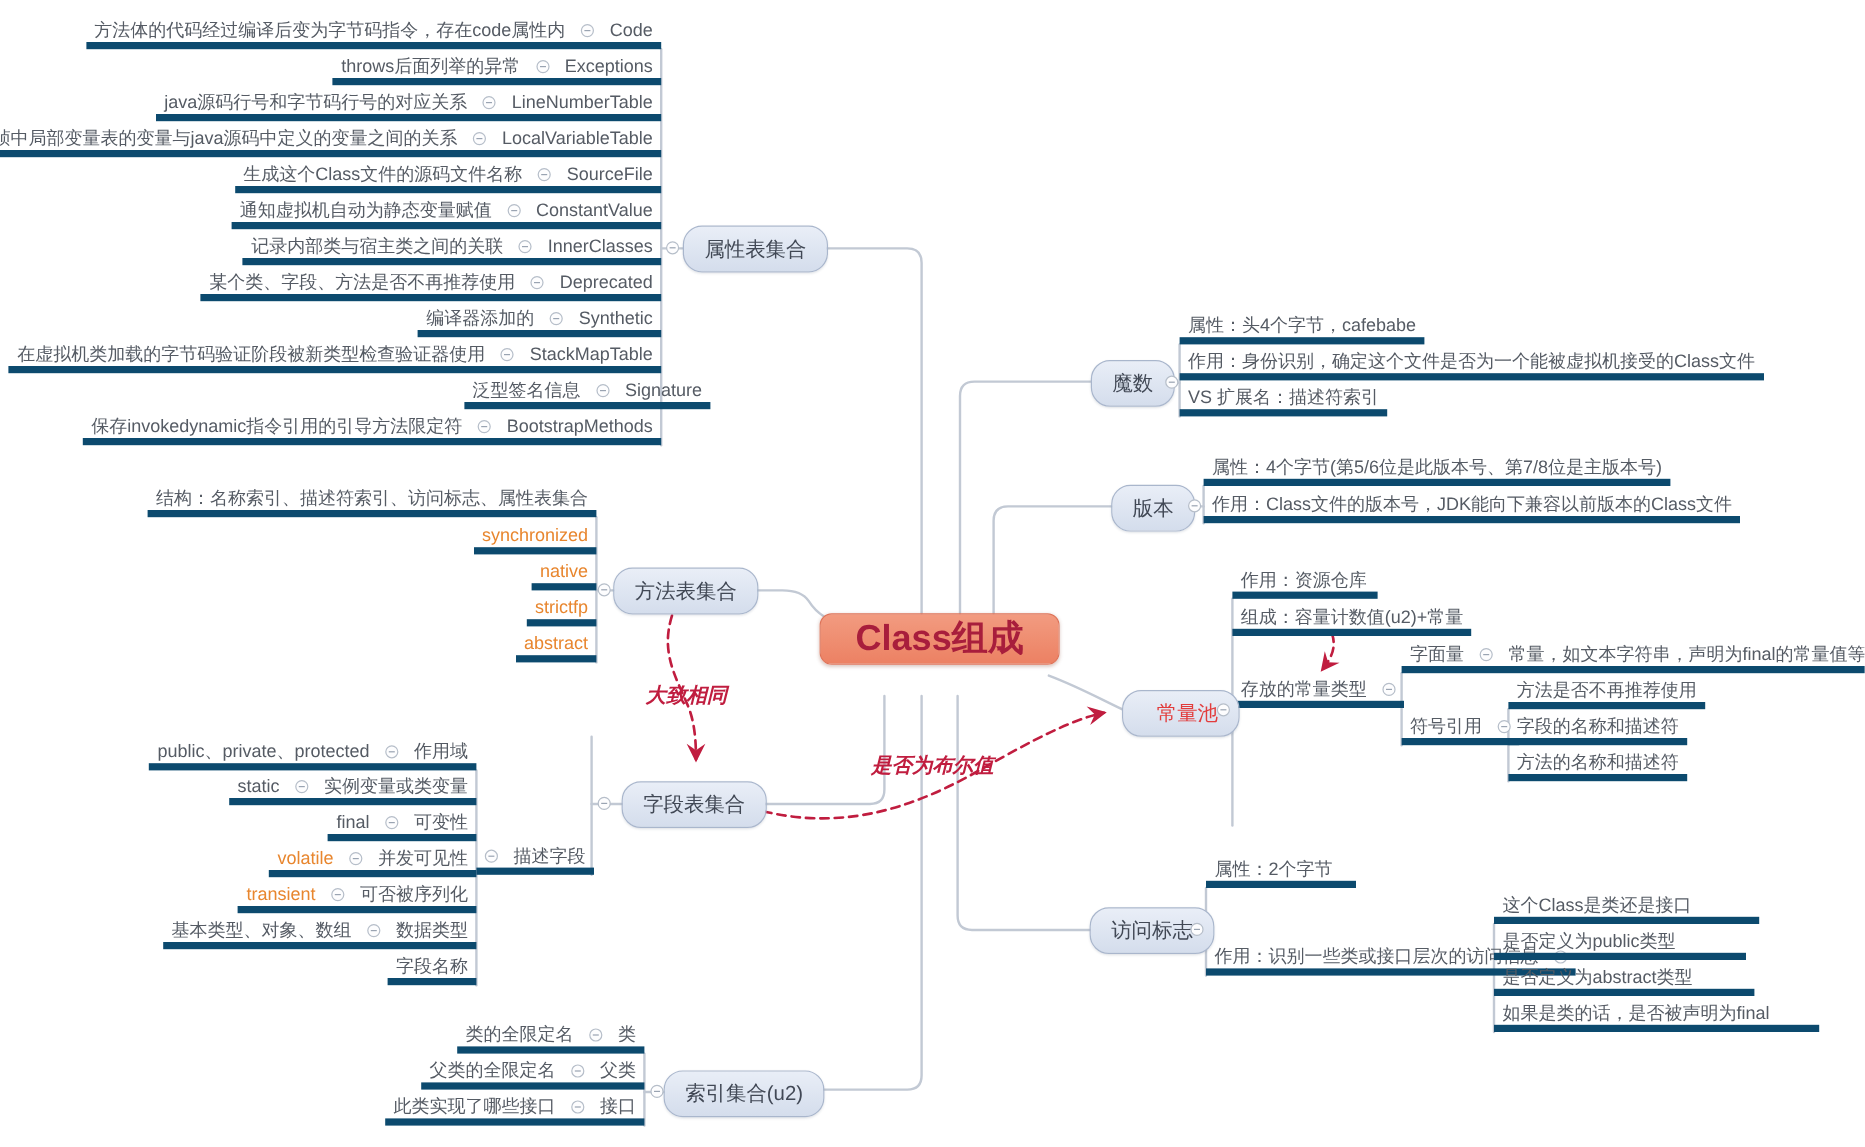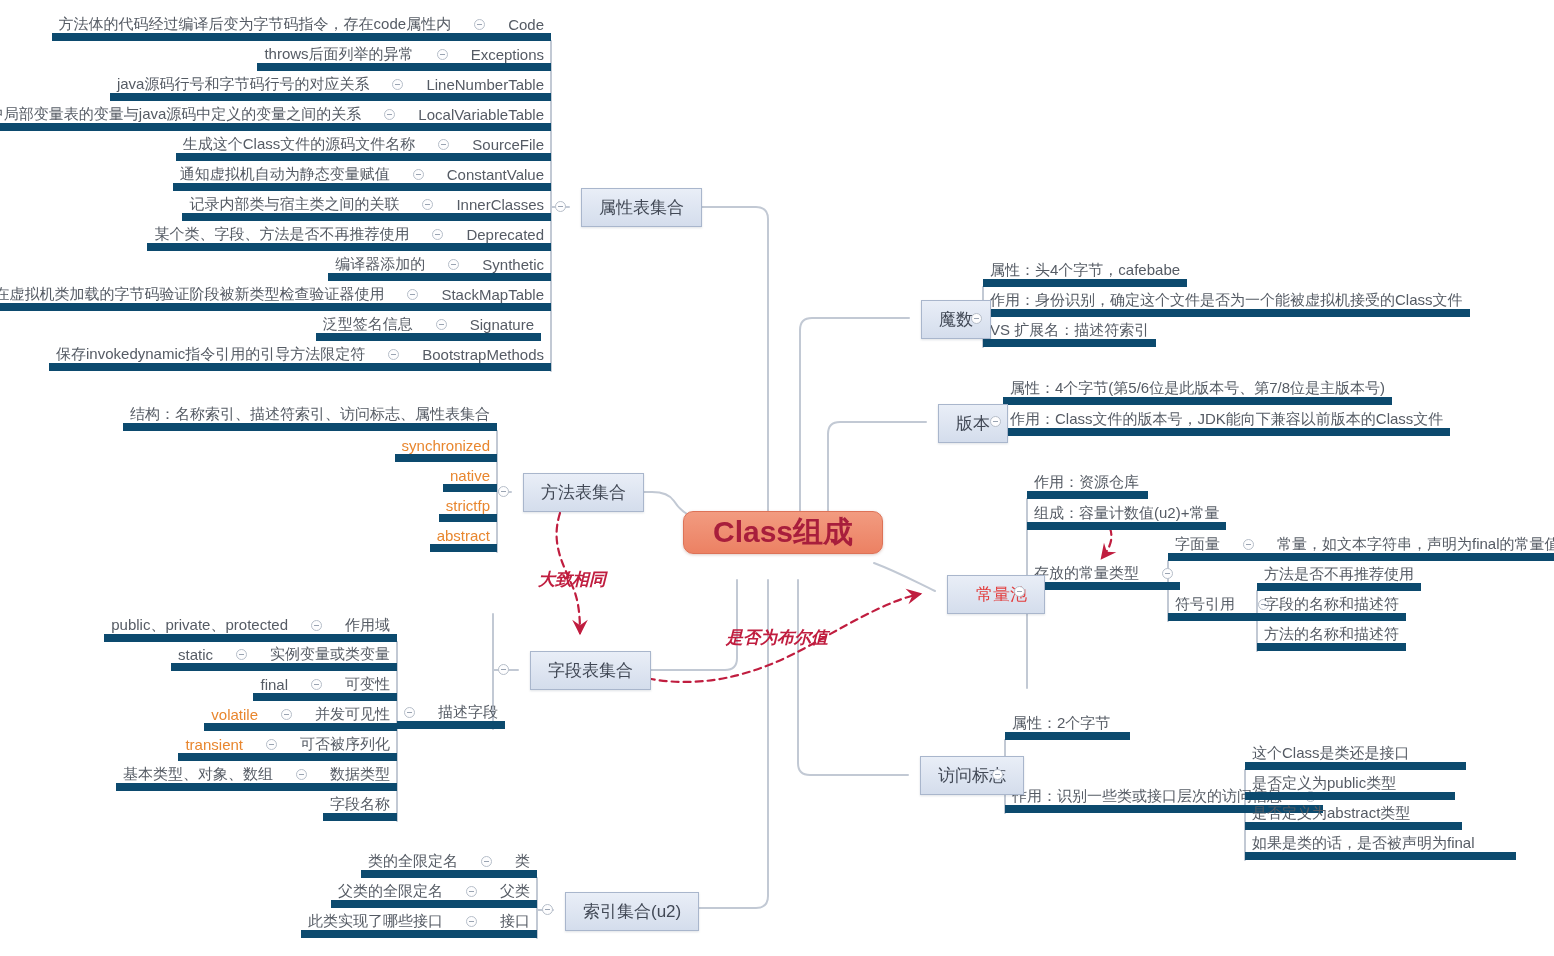--- a/index.html
+++ b/index.html
@@ -1,30 +1,30 @@
 <!DOCTYPE html>
 <html><head>
 <meta charset="utf-8">
 <style>
   html,body{margin:0;padding:0;background:#fff;}
   #stage{position:relative;width:1554px;height:956px;background:#fff;overflow:hidden;
          font-family:"Liberation Sans","DejaVu Sans",sans-serif;}
   svg.lines{position:absolute;left:0;top:0;width:1554px;height:956px;pointer-events:none;}
-  .row{position:absolute;display:flex;align-items:center;gap:23px;height:26px;
-       box-sizing:border-box;border-bottom:8px solid #0c4a6e;white-space:nowrap;
+  .row{position:absolute;display:flex;align-items:center;gap:13px;height:26px;
+       box-sizing:border-box;border-bottom:6px solid #0c4a6e;white-space:nowrap;
        font-size:15px;color:#555b64;padding:0 7px;}
   .row .t{display:inline-block;}
   .orange{color:#e8862e;}
   .minus{width:11px;height:11px;box-sizing:border-box;border:1px solid #b6bec9;border-radius:50%;
          background:#fdfdfe;position:relative;flex:none;}
   .minus::after{content:"";position:absolute;left:2px;right:2px;top:4px;height:1px;background:#9aa4b2;}
   .minus-abs{position:absolute;}
   .node{position:absolute;background:linear-gradient(#e9eef7,#d4ddec);border:1px solid #a9b6cc;
-        border-radius:0;color:#414855;font-size:17px;padding:7px 17px;white-space:nowrap;
-        box-shadow:0 1px 2px rgba(40,60,90,.15);margin-left:12px;}
+        border-radius:16px;color:#414855;font-size:17px;padding:7px 17px;white-space:nowrap;
+        box-shadow:0 1px 2px rgba(40,60,90,.15);}
   .node.red-text{color:#e23c3c;padding-left:28px;}
   .center-node{position:absolute;background:linear-gradient(#f29b80,#ec8163);border:1px solid #dd7257;
         border-radius:10px;color:#a81e3c;font-size:30px;font-weight:bold;padding:0 29px;
         white-space:nowrap;box-shadow:0 1px 3px rgba(120,50,30,.25);}
   .red-label{position:absolute;color:#c01d3f;font-style:italic;font-weight:bold;font-size:17px;
         white-space:nowrap;}
 </style>
 </head>
 <body>
 
@@ -119,21 +119,21 @@
   <div class="row" style="top:255px;right:1003px">
       <span class="t">编译器添加的</span>
       <span class="minus"></span>
       <span class="t">Synthetic</span>
     </div>
   <div class="row" style="top:285px;right:1003px">
       <span class="t">在虚拟机类加载的字节码验证阶段被新类型检查验证器使用</span>
       <span class="minus"></span>
       <span class="t">StackMapTable</span>
     </div>
-  <div class="row" style="top:315px;right:1013px">
+  <div class="row" style="top:315px;right:962px">
       <span class="t">泛型签名信息</span>
       <span class="minus"></span>
       <span class="t">Signature</span>
     </div>
   <div class="row" style="top:345px;right:1003px">
       <span class="t">保存invokedynamic指令引用的引导方法限定符</span>
       <span class="minus"></span>
       <span class="t">BootstrapMethods</span>
     </div>
 

